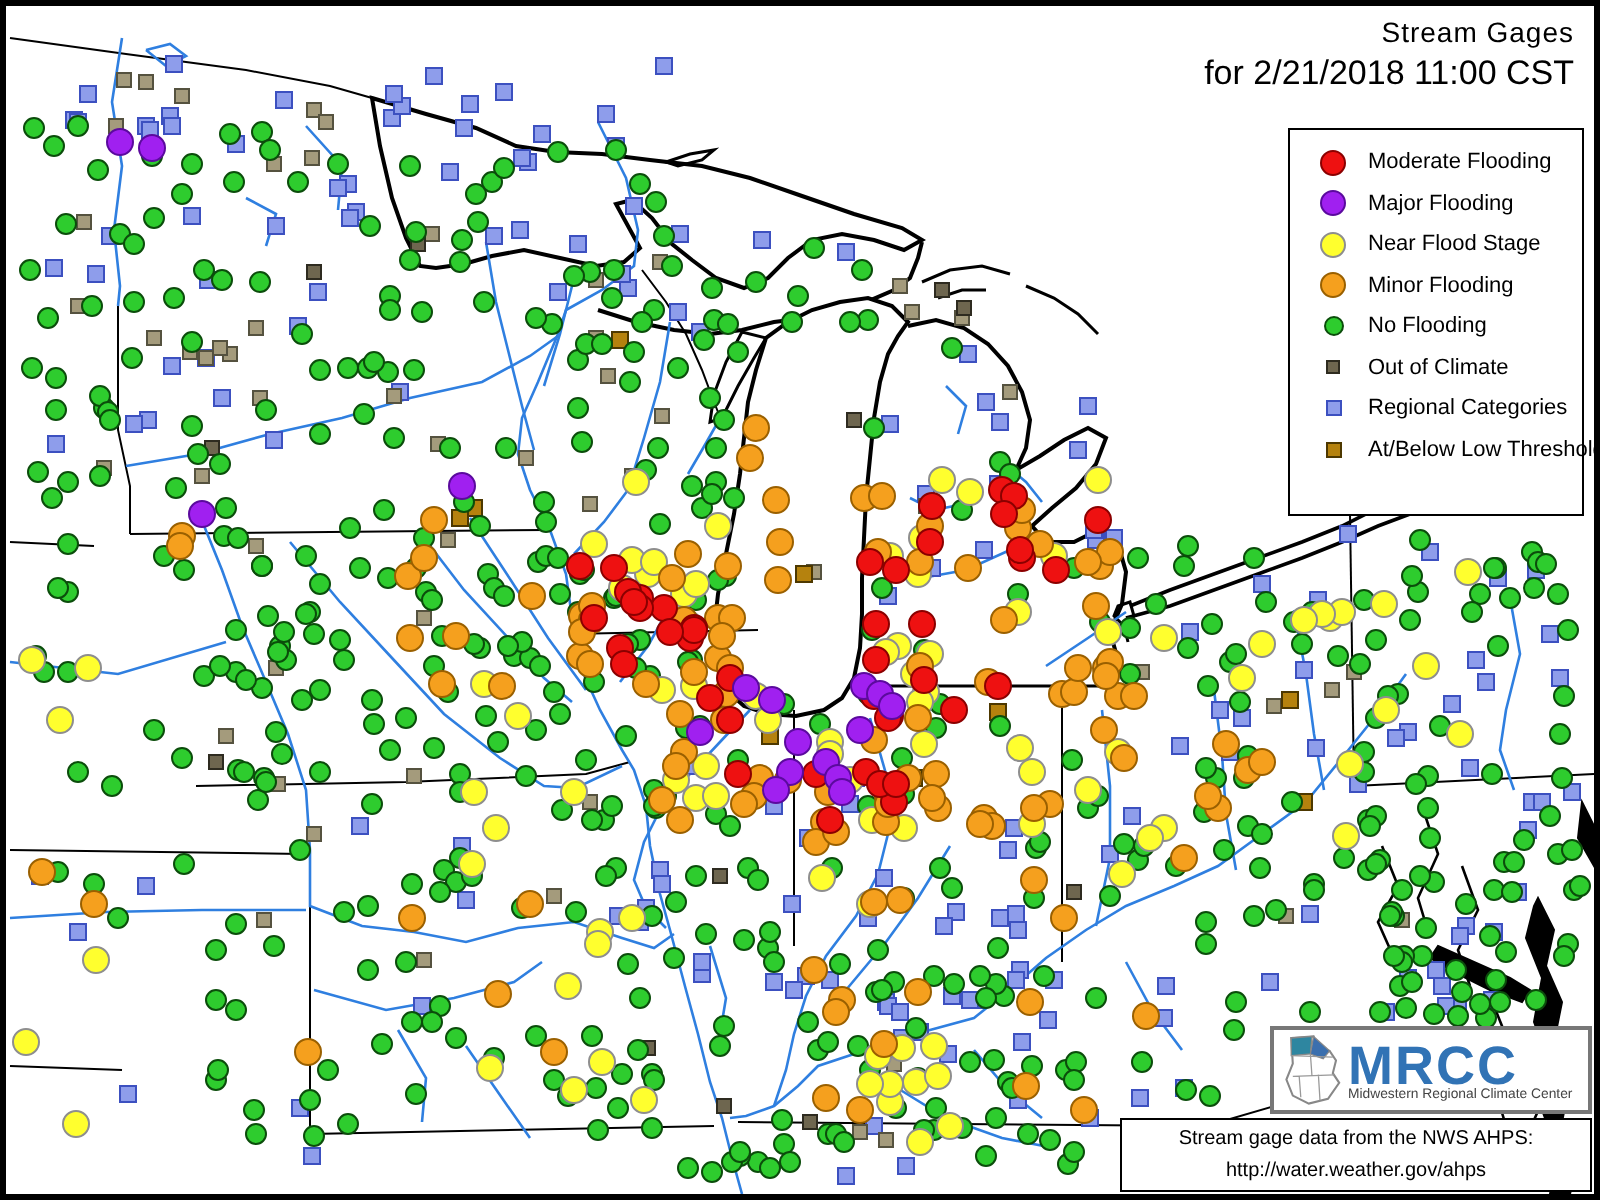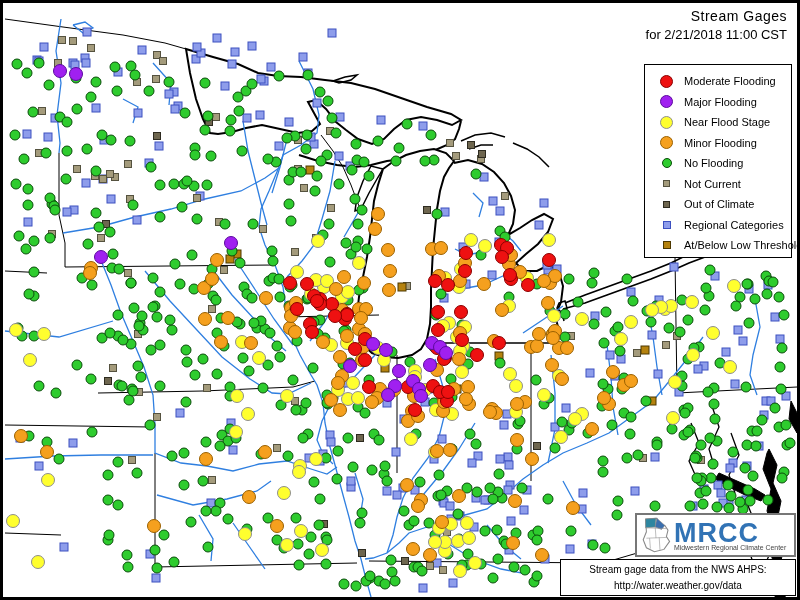--- a/index.html
+++ b/index.html
@@ -2,21 +2,21 @@
 <html><head>
 <meta charset="utf-8">
 <style>
   html,body{margin:0;padding:0;background:#d0d0d0;}
   #stage{position:relative;width:800px;height:600px;background:#fff;border:3px solid #000;
          box-sizing:border-box;overflow:hidden;font-family:"Liberation Sans",sans-serif;}
   #map-svg{position:absolute;left:0;top:0;}
   
   .title-block{position:absolute;top:5px;right:10px;text-align:right;color:#000;}
   .title-main{font-size:14px;letter-spacing:.5px;}
-  .title-sub{font-size:13px;margin-top:3px;}
+  .title-sub{font-size:17px;margin-top:3px;}
   
   .legend{position:absolute;top:61px;right:5px;width:148px;height:194px;background:#fff;
           border:1px solid #000;padding:6px 0 0 10px;box-sizing:border-box;}
   .lrow{display:flex;align-items:center;height:20.5px;}
   .sw{display:inline-block;flex:0 0 auto;margin-left:2px;}
   .lb{font-size:11px;color:#000;margin-left:9px;white-space:nowrap;}
   .lrow .sw{box-sizing:border-box;}
   .lrow{padding-left:2px;}
   .sw{margin-right:0;}
   .lrow .lb{margin-left:10px;}
@@ -1181,26 +1181,20 @@
           <span class="lb">Minor Flooding</span>
         </div>
         <div class="lrow">
           <span class="swcol">
             <span class="sw" style="width: 10px; height: 10px; background: rgb(46, 204, 46); border: 1px solid rgb(11, 77, 11); border-radius: 50%;"></span>
           </span>
           <span class="lb">No Flooding</span>
         </div>
         <div class="lrow">
           <span class="swcol">
-            <span class="sw" style="width: 7px; height: 7px; background: rgb(164, 155, 124); border: 1px solid rgb(85, 82, 63);"></span>
-          </span>
-          <span class="lb">Not Current</span>
-        </div>
-        <div class="lrow">
-          <span class="swcol">
             <span class="sw" style="width: 7px; height: 7px; background: rgb(110, 102, 79); border: 1px solid rgb(46, 43, 32);"></span>
           </span>
           <span class="lb">Out of Climate</span>
         </div>
         <div class="lrow">
           <span class="swcol">
             <span class="sw" style="width: 8px; height: 8px; background: rgb(142, 157, 235); border: 1px solid rgb(60, 80, 192);"></span>
           </span>
           <span class="lb">Regional Categories</span>
         </div>
@@ -1221,16 +1215,16 @@
       <path d="M7,14 L33,15 M8,27 L34,26 M19,13 L20,27 M12,27 L13,40 M24,26 L25,42" fill="none" stroke="#999" stroke-width="0.8"></path>
     </svg>
     <div class="logo-right">
       <span class="logo-acronym">MRCC</span>
       <span class="logo-name">Midwestern Regional Climate Center</span>
     </div>
   </div>
 
   <div class="footer-box">
     <div class="footer-line">Stream gage data from the NWS AHPS:</div>
-    <div class="footer-line">http://water.weather.gov/data</div>
+    <div class="footer-line">http://water.weather.gov/ahps</div>
   </div>
 
 </div>
 
 </body></html>

